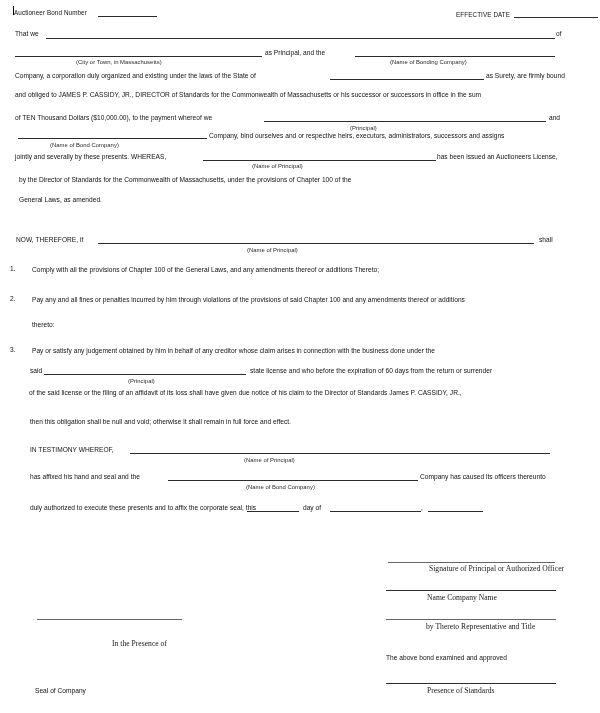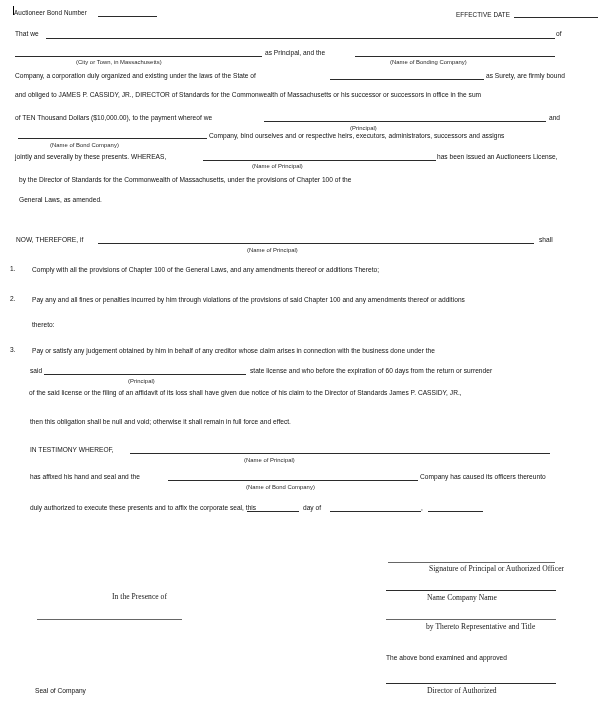--- a/index.html
+++ b/index.html
@@ -164,20 +164,20 @@
 
   <span class="line" style="left:386px; top:590px; width:170px;"></span>
   <span class="t serif" style="left:387px; top:593px;">Name Company Name</span>
 
   <span class="line-gray" style="left:386px; top:619px; width:170px;"></span>
   <span class="t serif" style="left:386px; top:622px;">by Thereto Representative and Title</span>
 
   <span class="t" style="left:386px; top:653px;">The above bond examined and approved</span>
 
   <span class="line" style="left:386px; top:683px; width:170px;"></span>
-  <span class="t serif" style="left:387px; top:686px;">Director of Authorized</span>
+  <span class="t serif" style="left:387px; top:686px;">Presence of Standards</span>
 
   <span class="line-gray" style="left:37px; top:619px; width:145px;"></span>
-  <span class="t serif" style="left:72px; top:592px;text-align:center;">In the Presence of</span>
+  <span class="t serif" style="left:72px; top:639px;text-align:center;">In the Presence of</span>
 
   <span class="t" style="left:35px; top:686px;">Seal of Company</span>
 
 </div>
 
 </body></html>

